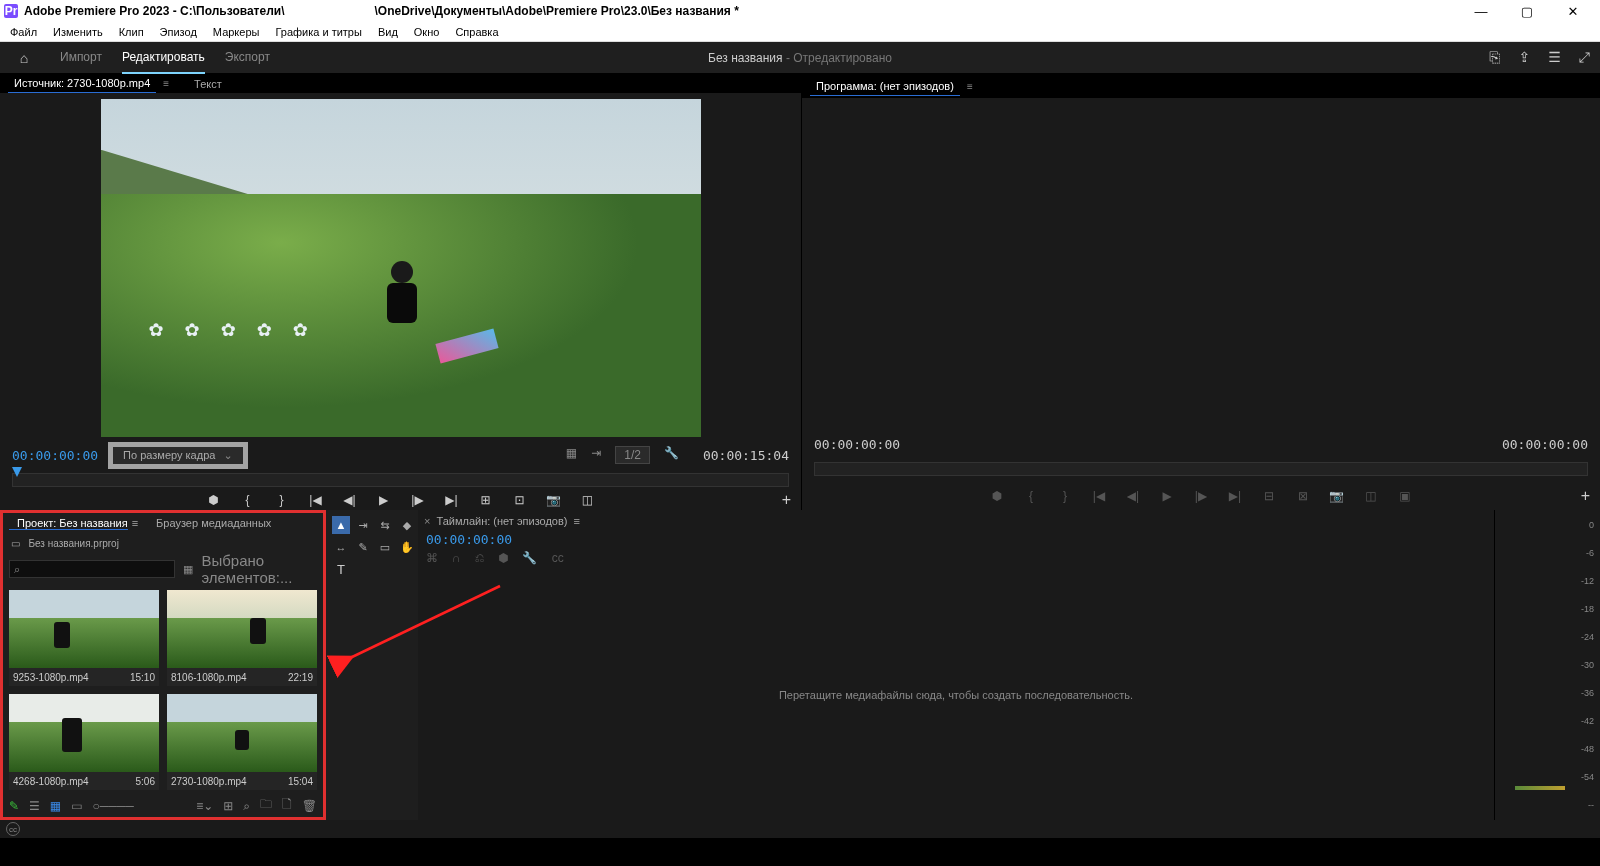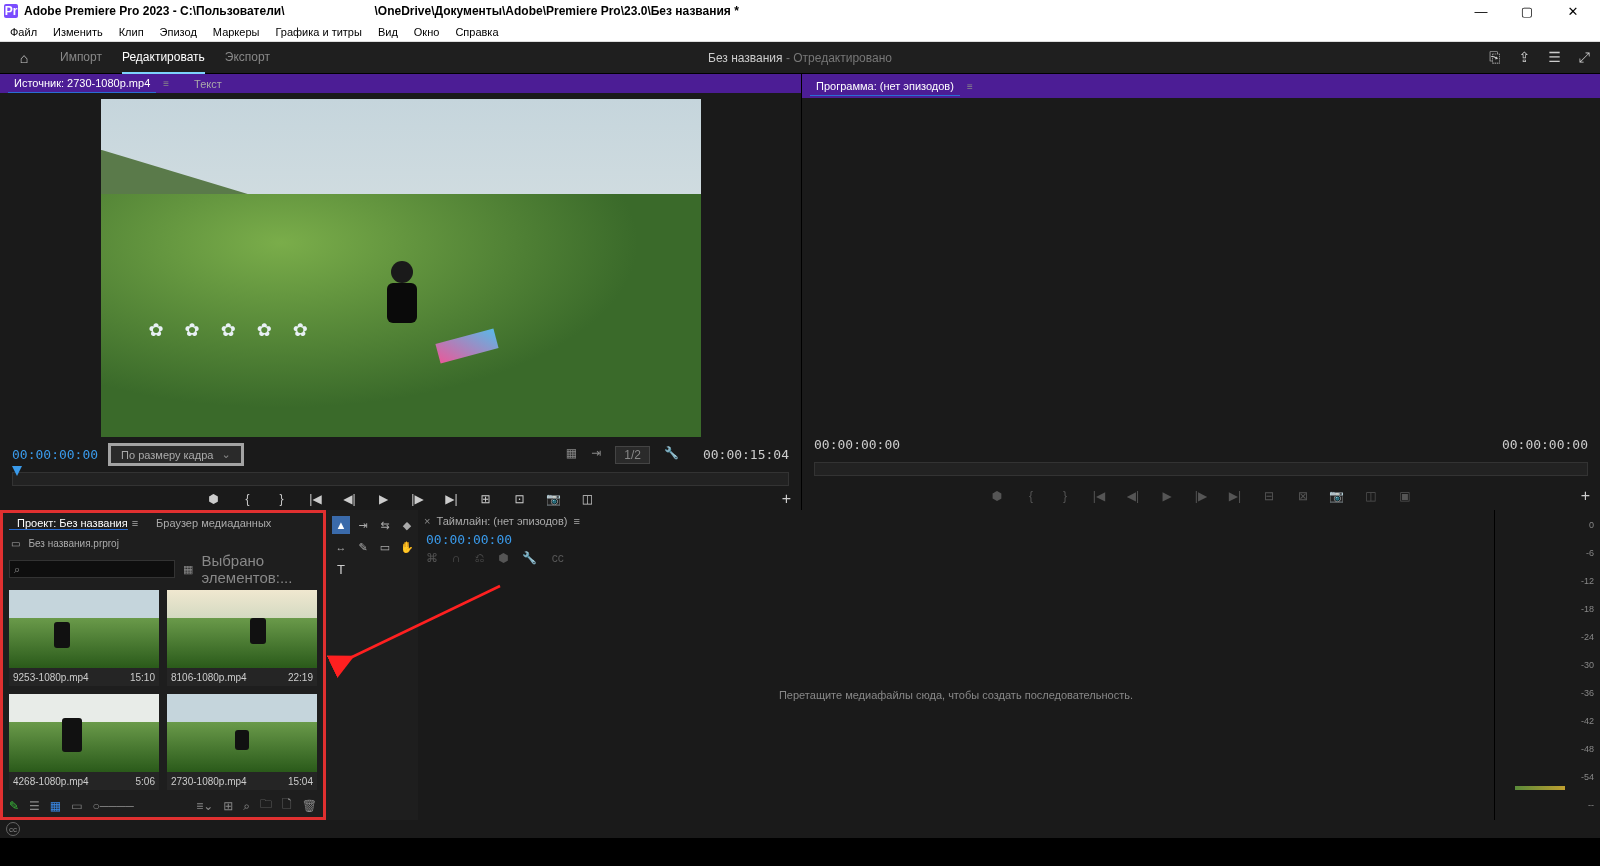--- a/index.html
+++ b/index.html
@@ -25,41 +25,41 @@
 .ws-header .ws-tab.active { color: #fff; border-bottom: 2px solid #7dd3fc; }
 .ws-header .center-title { position:absolute; left:50%; transform:translateX(-50%); color:#ccc; font-size:12px;}
 .ws-header .center-title .suffix { color:#777; }
 .ws-header .right-icons { margin-left: auto; display: flex; gap: 18px; color:#ccc; font-size:14px;}
 
 
 .top-panels { display: flex; height: 436px; background:#1a1a1a; }
 .src-panel { width: 802px; background:#1a1a1a; display:flex; flex-direction:column; border-right:1px solid #000;}
 .prog-panel { flex:1; background:#1a1a1a; display:flex; flex-direction:column; }
 
-.panel-tabs { height: 24px; display:flex; align-items:center; gap:4px; padding: 0 8px; background:#4c1d95; font-size:11px; color:#aaa;}
+.panel-tabs { height: 24px; display:flex; align-items:center; gap:4px; padding: 0 8px; background:#000000; font-size:11px; color:#aaa;}
 .panel-tabs .tab { padding: 3px 6px; cursor:default; }
 .panel-tabs .tab.active { color:#fff; border-bottom:1px solid #2a6dd4;}
 .panel-tabs .hamb { font-size:10px; color:#888; padding:0 3px;}
 
 .src-video { flex:1; display:flex; align-items:center; justify-content:center; background:#1a1a1a; padding:6px 40px;}
 .src-video .video-box { width: 600px; height: 338px; background: linear-gradient(to bottom, #b8cfd8 0%, #b8cfd8 25%, #6a9a4a 25%, #3a6a2a 100%); position:relative; overflow:hidden;}
 .src-video .sky { position:absolute; top:0; left:0; right:0; height:30%; background:linear-gradient(to bottom,#c5d5dc,#d0dce0);}
 .src-video .hill { position:absolute; top:15%; left:0; width:45%; height:30%; background:#5a7a4a; clip-path: polygon(0 0, 100% 80%, 100% 100%, 0 100%);}
 .src-video .grass { position:absolute; bottom:0; left:0; right:0; height:72%; background: radial-gradient(ellipse at 30% 20%, #7aad4a, #3a6a2a 60%);}
 .src-video .person { position:absolute; left:46%; top:48%; width:50px; height:70px; }
 .src-video .person .head{width:22px;height:22px;background:#1a1a1a;border-radius:50%;margin:0 auto;}
 .src-video .person .body{width:30px;height:40px;background:#0a0a0a;margin:0 auto;border-radius:6px;}
 .src-video .kite{position:absolute;left:56%;top:70%;width:60px;height:20px;background:linear-gradient(45deg,#e85a9a,#5ab8e8);transform:rotate(-15deg);}
 .src-video .flowers{position:absolute;bottom:5%;left:8%;width:30%;height:30%;}
 .src-video .flowers::before{content:'✿ ✿ ✿ ✿ ✿';color:#e8f0f5;font-size:18px;letter-spacing:8px;}
 
 .controls-row { height: 24px; display:flex; align-items:center; padding: 0 12px; gap:10px; font-size:11px; color:#aaa;}
 .tc-blue { color:#3a9aea; font-family:monospace; font-size:13px;}
 .tc-white { color:#ccc; font-family:monospace; font-size:13px;}
-.fit-dropdown { background:#2a2a2a; padding:2px 10px; display:flex; align-items:center; gap:8px; border:3px solid #a3a3a3;}
+.fit-dropdown { background:#2a2a2a; padding:2px 10px; display:flex; align-items:center; gap:8px; border:5px solid #a3a3a3;}
 .fit-dropdown::after { content:'⌄'; color:#888;}
 .small-icons { margin-left:auto; display:flex; gap:14px; color:#888; font-size:12px;}
 .res-sel { background:#2a2a2a; padding:1px 8px; border:1px solid #444;}
 
 .scrubber { height: 26px; padding: 2px 12px; position:relative;}
 .scrubber .track { height:14px; background:#222; border:1px solid #333; margin-top:4px;}
 .scrubber .playhead { position:absolute; left:12px; top:0; width:10px; height:10px; background:#3a9aea; clip-path:polygon(50% 100%, 0 0, 100% 0);}
 
 .transport { height: 28px; display:flex; align-items:center; justify-content:center; gap:18px; color:#ccc; font-size:12px; position:relative;}
 .transport .t-icon { width:16px; text-align:center; cursor:default;}

